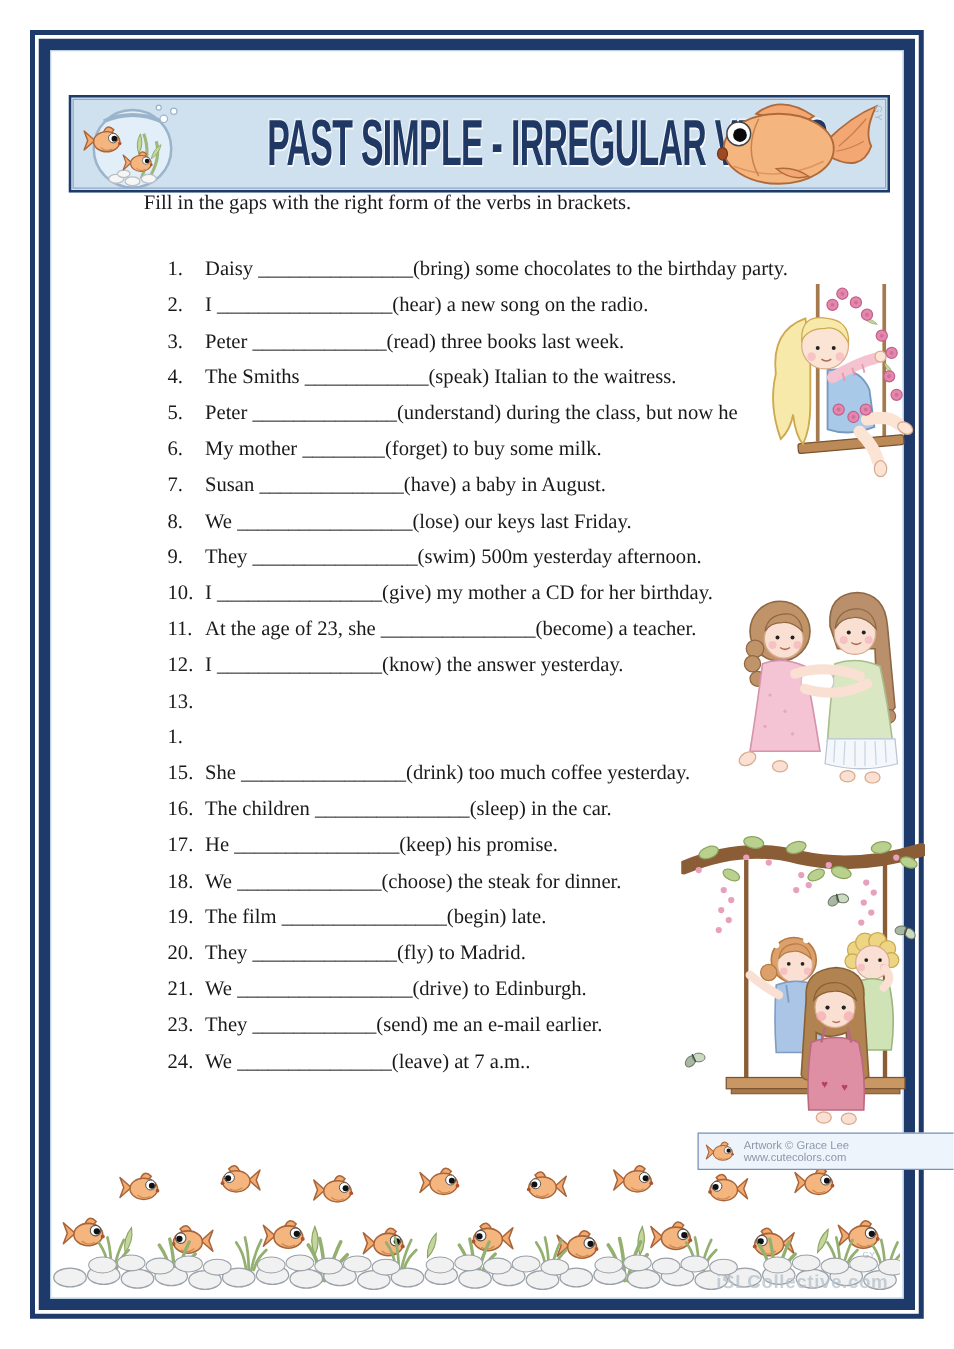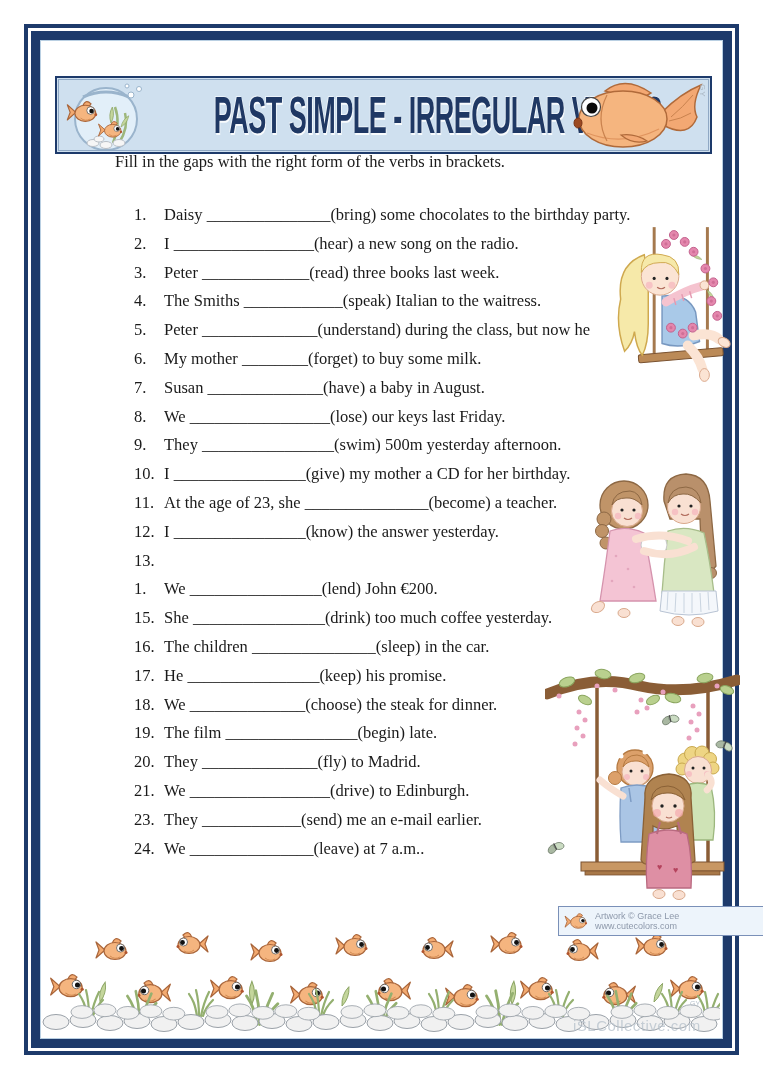--- a/index.html
+++ b/index.html
@@ -34,21 +34,21 @@
   .girl-swing{left:597px;top:224px;}
   .hug-girls{left:578px;top:461px;}
   .swing-bench{left:545px;top:656px;}
   .strip{position:absolute;left:42px;top:932px;z-index:2;}
   
   .credit{position:absolute;left:558px;top:906px;width:209px;height:30px;z-index:4;
         background:#edf4fb;border:1px solid #7a90b8;display:flex;align-items:center;gap:4px;
         box-sizing:border-box;padding:1px 4px;}
   .credit-text{font-family:"Liberation Sans",sans-serif;font-size:9px;line-height:10px;color:#8d98aa;}
   .watermark{position:absolute;left:573px;top:1017px;z-index:5;font-family:"Liberation Sans",sans-serif;
-        font-weight:400;font-size:15px;letter-spacing:.5px;color:var(--watermark_gray);opacity:.75;}
+        font-weight:700;font-size:15px;letter-spacing:.5px;color:var(--watermark_gray);opacity:.75;}
   .gr{stroke:#94b070;stroke-width:2.2;fill:none;stroke-linecap:round;}
 </style>
 </head>
 <body>
 
 <div class="page">
 
   <svg width="0" height="0" style="position:absolute" aria-hidden="true">
     <defs>
       <g id="gf">
@@ -177,21 +177,20 @@
       </div>
       <div class="row">
         <span class="num">12.</span>
         <span class="txt"><span>I </span><span class="blank">________________</span><span>(know) the answer yesterday.</span></span>
       </div>
       <div class="row">
         <span class="num">13.</span>
       </div>
       <div class="row">
         <span class="num">1.</span>
-        <span class="txt"><span>We </span><span class="blank">________________</span><span>(lend) John €200.</span></span>
       </div>
       <div class="row">
         <span class="num">15.</span>
         <span class="txt"><span>She </span><span class="blank">________________</span><span>(drink) too much coffee yesterday.</span></span>
       </div>
       <div class="row">
         <span class="num">16.</span>
         <span class="txt"><span>The children </span><span class="blank">_______________</span><span>(sleep) in the car.</span></span>
       </div>
       <div class="row">

